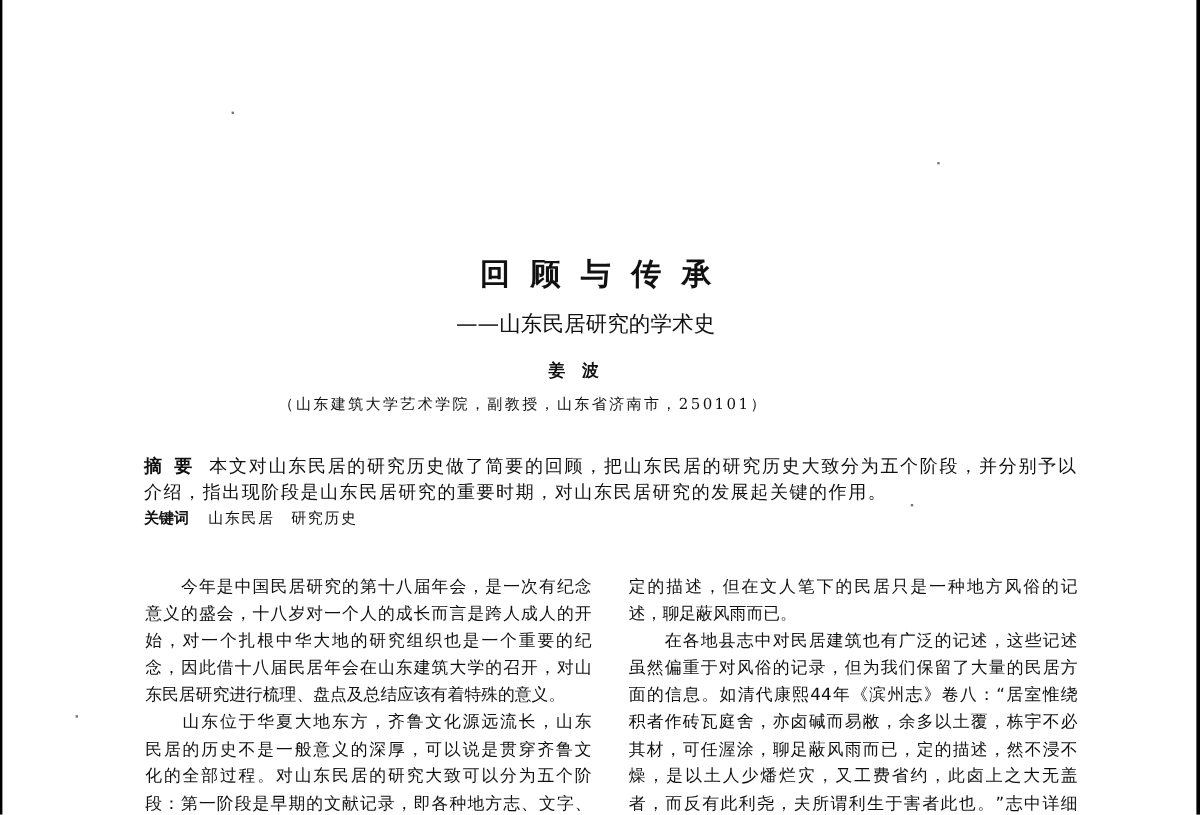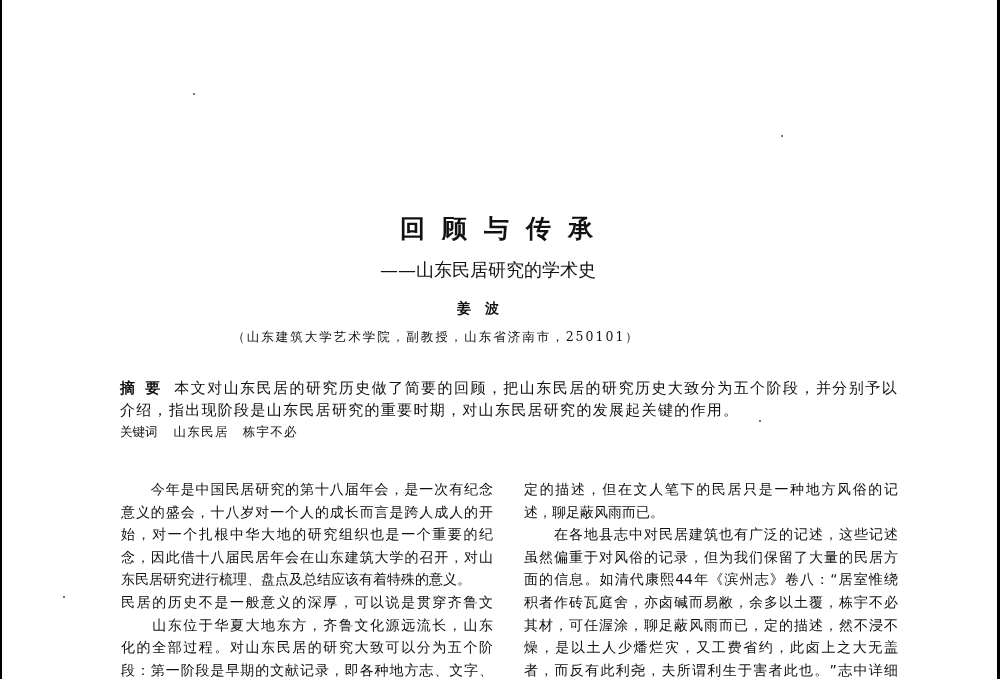--- a/index.html
+++ b/index.html
@@ -31,21 +31,21 @@
     }
     .abstract {
       position: absolute; left: 120px; width: 778px; top: 377px;
       font-size: 15px; line-height: 22px; color: #111;
       text-align: justify; letter-spacing: 1.3px;
     }
     .abstract .label { font-weight: bold; font-family: "DejaVu Sans", sans-serif; letter-spacing: 10px; margin-right: 4px; }
     .keywords {
       position: absolute; left: 120px; top: 421px; font-size: 12.5px; line-height: 22px; letter-spacing: 1.3px;
     }
-    .keywords .label { font-weight: normal; font-family: "DejaVu Sans", sans-serif; letter-spacing: 0px; margin-right: 16px; }
+    .keywords .label { font-weight: bold; font-family: "DejaVu Sans", sans-serif; letter-spacing: 0px; margin-right: 16px; }
     .keywords .kw { margin-right: 14px; }
 
     .col {
       position: absolute; top: 468px; width: 372px;
       font-family: "DejaVu Sans", sans-serif; font-size: 14px; line-height: 22.6px;
       color: #111; text-align: justify; margin-top: 10px;
     }
     .col.left { left: 121px; }
     .col.right { left: 524px; width: 374px; }
     .line { display: block; white-space: nowrap; overflow: hidden; text-align-last: justify; text-align: justify; }
@@ -64,31 +64,31 @@
 <div class="title">回顾与传承</div>
 <div class="subtitle">——山东民居研究的学术史</div>
 <div class="author">姜波</div>
 <div class="affil">（山东建筑大学艺术学院，副教授，山东省济南市，250101）</div>
 
 <div class="abstract">
   <span class="label">摘要</span><span>本文对山东民居的研究历史做了简要的回顾，把山东民居的研究历史大致分为五个阶段，并分别予以介绍，指出现阶段是山东民居研究的重要时期，对山东民居研究的发展起关键的作用。</span>
 </div>
 
 <div class="keywords">
-  <span class="label">关键词</span><span class="kw">山东民居</span><span class="kw">栋宇不必</span>
+  <span class="label">关键词</span><span class="kw">山东民居</span><span class="kw">研究历史</span>
 </div>
 
 <div class="col left">
   <span class="line">　　今年是中国民居研究的第十八届年会，是一次有纪念</span>
   <span class="line">意义的盛会，十八岁对一个人的成长而言是跨人成人的开</span>
   <span class="line">始，对一个扎根中华大地的研究组织也是一个重要的纪</span>
   <span class="line">念，因此借十八届民居年会在山东建筑大学的召开，对山</span>
   <span class="line last">东民居研究进行梳理、盘点及总结应该有着特殊的意义。</span>
+  <span class="line">　　山东位于华夏大地东方，齐鲁文化源远流长，山东</span>
   <span class="line">民居的历史不是一般意义的深厚，可以说是贯穿齐鲁文</span>
-  <span class="line">　　山东位于华夏大地东方，齐鲁文化源远流长，山东</span>
   <span class="line">化的全部过程。对山东民居的研究大致可以分为五个阶</span>
   <span class="line">段：第一阶段是早期的文献记录，即各种地方志、文字、</span>
 </div>
 
 <div class="col right">
   <span class="line">定的描述，但在文人笔下的民居只是一种地方风俗的记</span>
   <span class="line last">述，聊足蔽风雨而已。</span>
   <span class="line">　　在各地县志中对民居建筑也有广泛的记述，这些记述</span>
   <span class="line">虽然偏重于对风俗的记录，但为我们保留了大量的民居方</span>
   <span class="line">面的信息。如清代康熙44年《滨州志》卷八：“居室惟绕</span>

